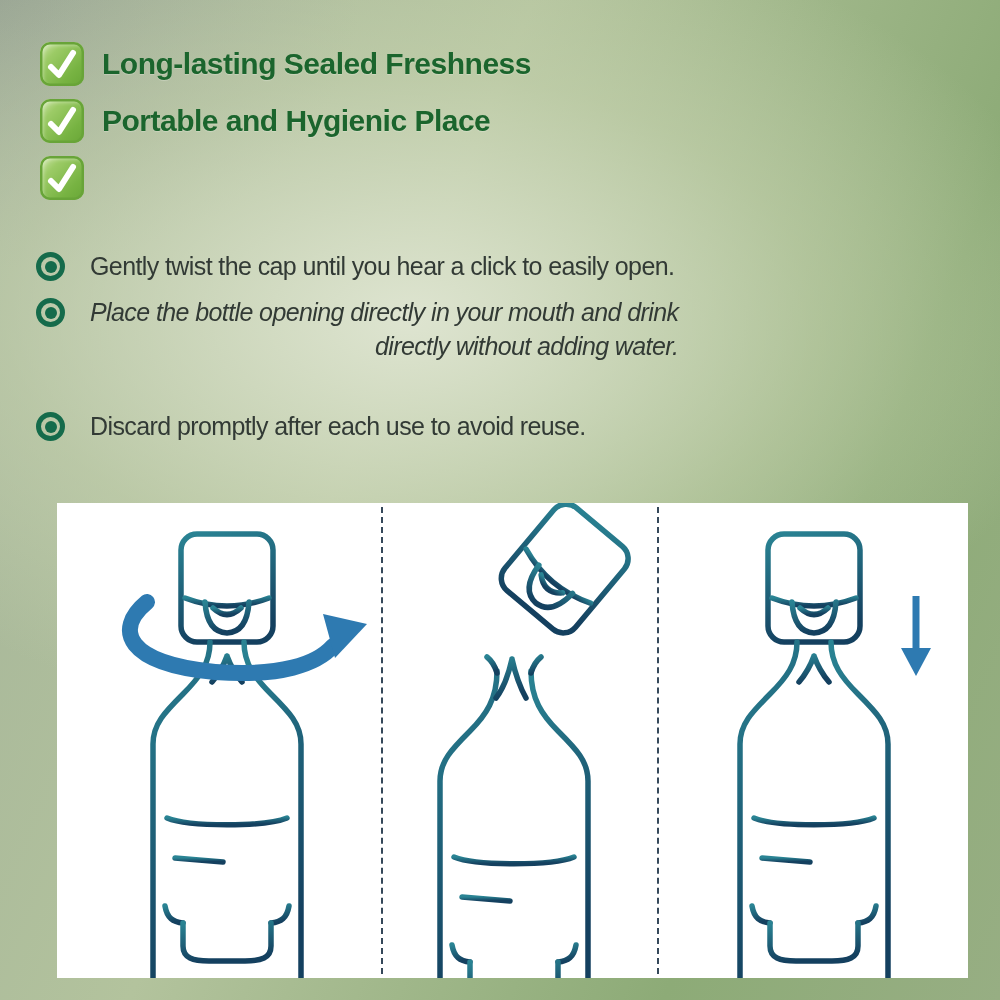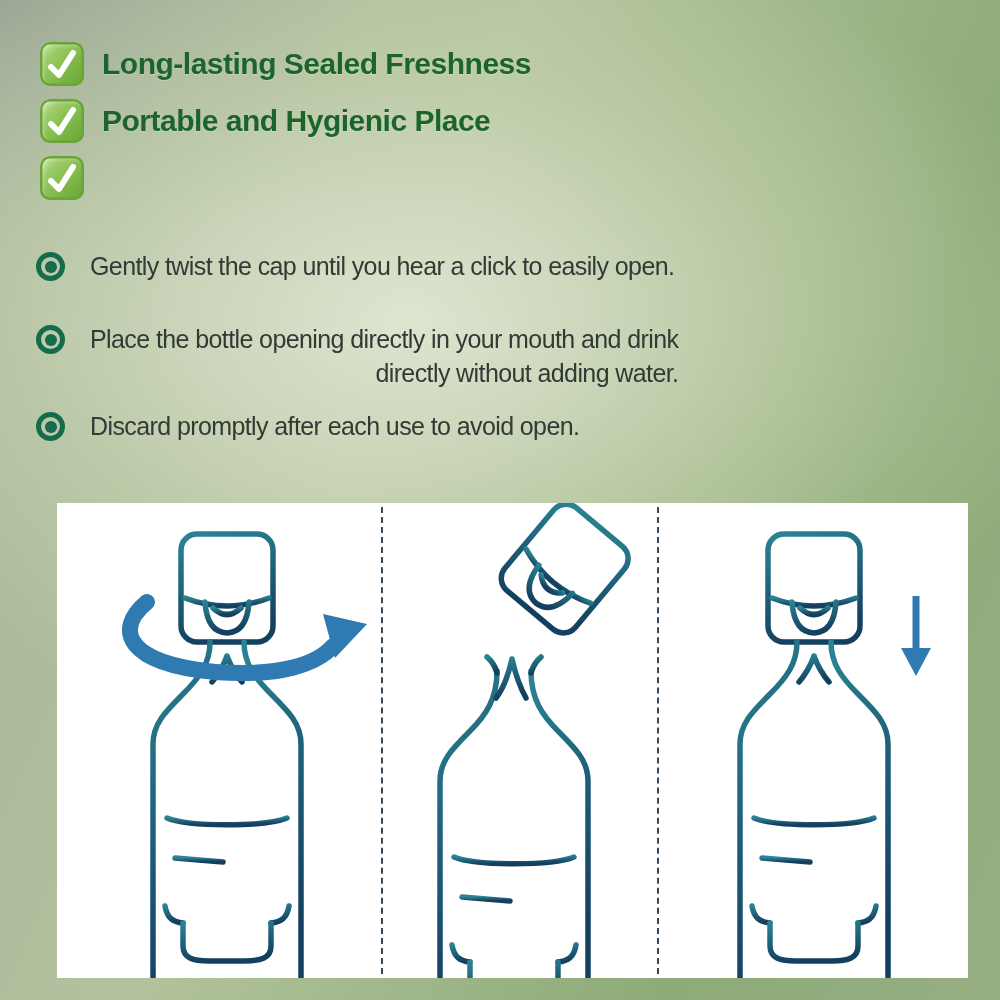--- a/index.html
+++ b/index.html
@@ -17,21 +17,21 @@
     display:flex;flex-direction:column;gap:13px;}
   .feature-row{display:flex;align-items:center;gap:18px;height:44px;}
   .check-icon{width:44px;height:44px;border-radius:10px;flex:0 0 auto;
     background:linear-gradient(135deg,#cfe6a8 0%,#9ccb66 28%,#77b342 72%,#69a637 100%);
     box-shadow:inset 0 0 0 2.5px #68a438, inset 3px 3px 4px rgba(255,255,255,0.45);
     display:flex;align-items:center;justify-content:center;}
   .feature-label{font-size:30px;font-weight:bold;color:#1b652d;letter-spacing:-0.5px;
     text-shadow:0 1px 1px rgba(255,255,255,0.25);white-space:nowrap;}
   
   .inst-item{position:absolute;left:36px;display:flex;gap:25px;align-items:flex-start;}
-  .inst-1{top:249px;} .inst-2{top:322px;} .inst-3{top:409px;}
+  .inst-1{top:249px;} .inst-2{top:295px;font-style:italic;} .inst-3{top:409px;}
   .bullet-icon{width:29px;height:29px;box-sizing:border-box;border-radius:50%;
     border:5px solid #156b4b;margin-top:3px;flex:0 0 auto;
     display:flex;align-items:center;justify-content:center;}
   .bullet-icon::after{content:"";width:12px;height:12px;border-radius:50%;background:#156b4b;}
   .inst-text{font-size:25px;line-height:34px;color:#323a35;letter-spacing:-0.6px;
     white-space:pre-line;}
   
   .panel{position:absolute;left:57px;top:503px;width:911px;height:475px;background:#ffffff;
     display:flex;align-items:stretch;}
   .step-cell{height:475px;}
@@ -74,21 +74,21 @@
     <span class="bullet-icon"></span>
     <span class="inst-text">Gently twist the cap until you hear a click to easily open.</span>
   </div>
   <div class="inst-item inst-2">
     <span class="bullet-icon"></span>
     <span class="inst-text">Place the bottle opening directly in your mouth and drink
 directly without adding water.</span>
   </div>
   <div class="inst-item inst-3">
     <span class="bullet-icon"></span>
-    <span class="inst-text">Discard promptly after each use to avoid open.</span>
+    <span class="inst-text">Discard promptly after each use to avoid reuse.</span>
   </div>
 
   <div class="panel">
 
     <div class="step-cell cell-1">
       <svg viewBox="0 0 324 475">
         <defs>
           <linearGradient id="lg-a" x1="0" y1="0" x2="0.25" y2="1">
             <stop offset="0" stop-color="#2a8494"></stop>
               <stop offset="1" stop-color="#14405f"></stop>

